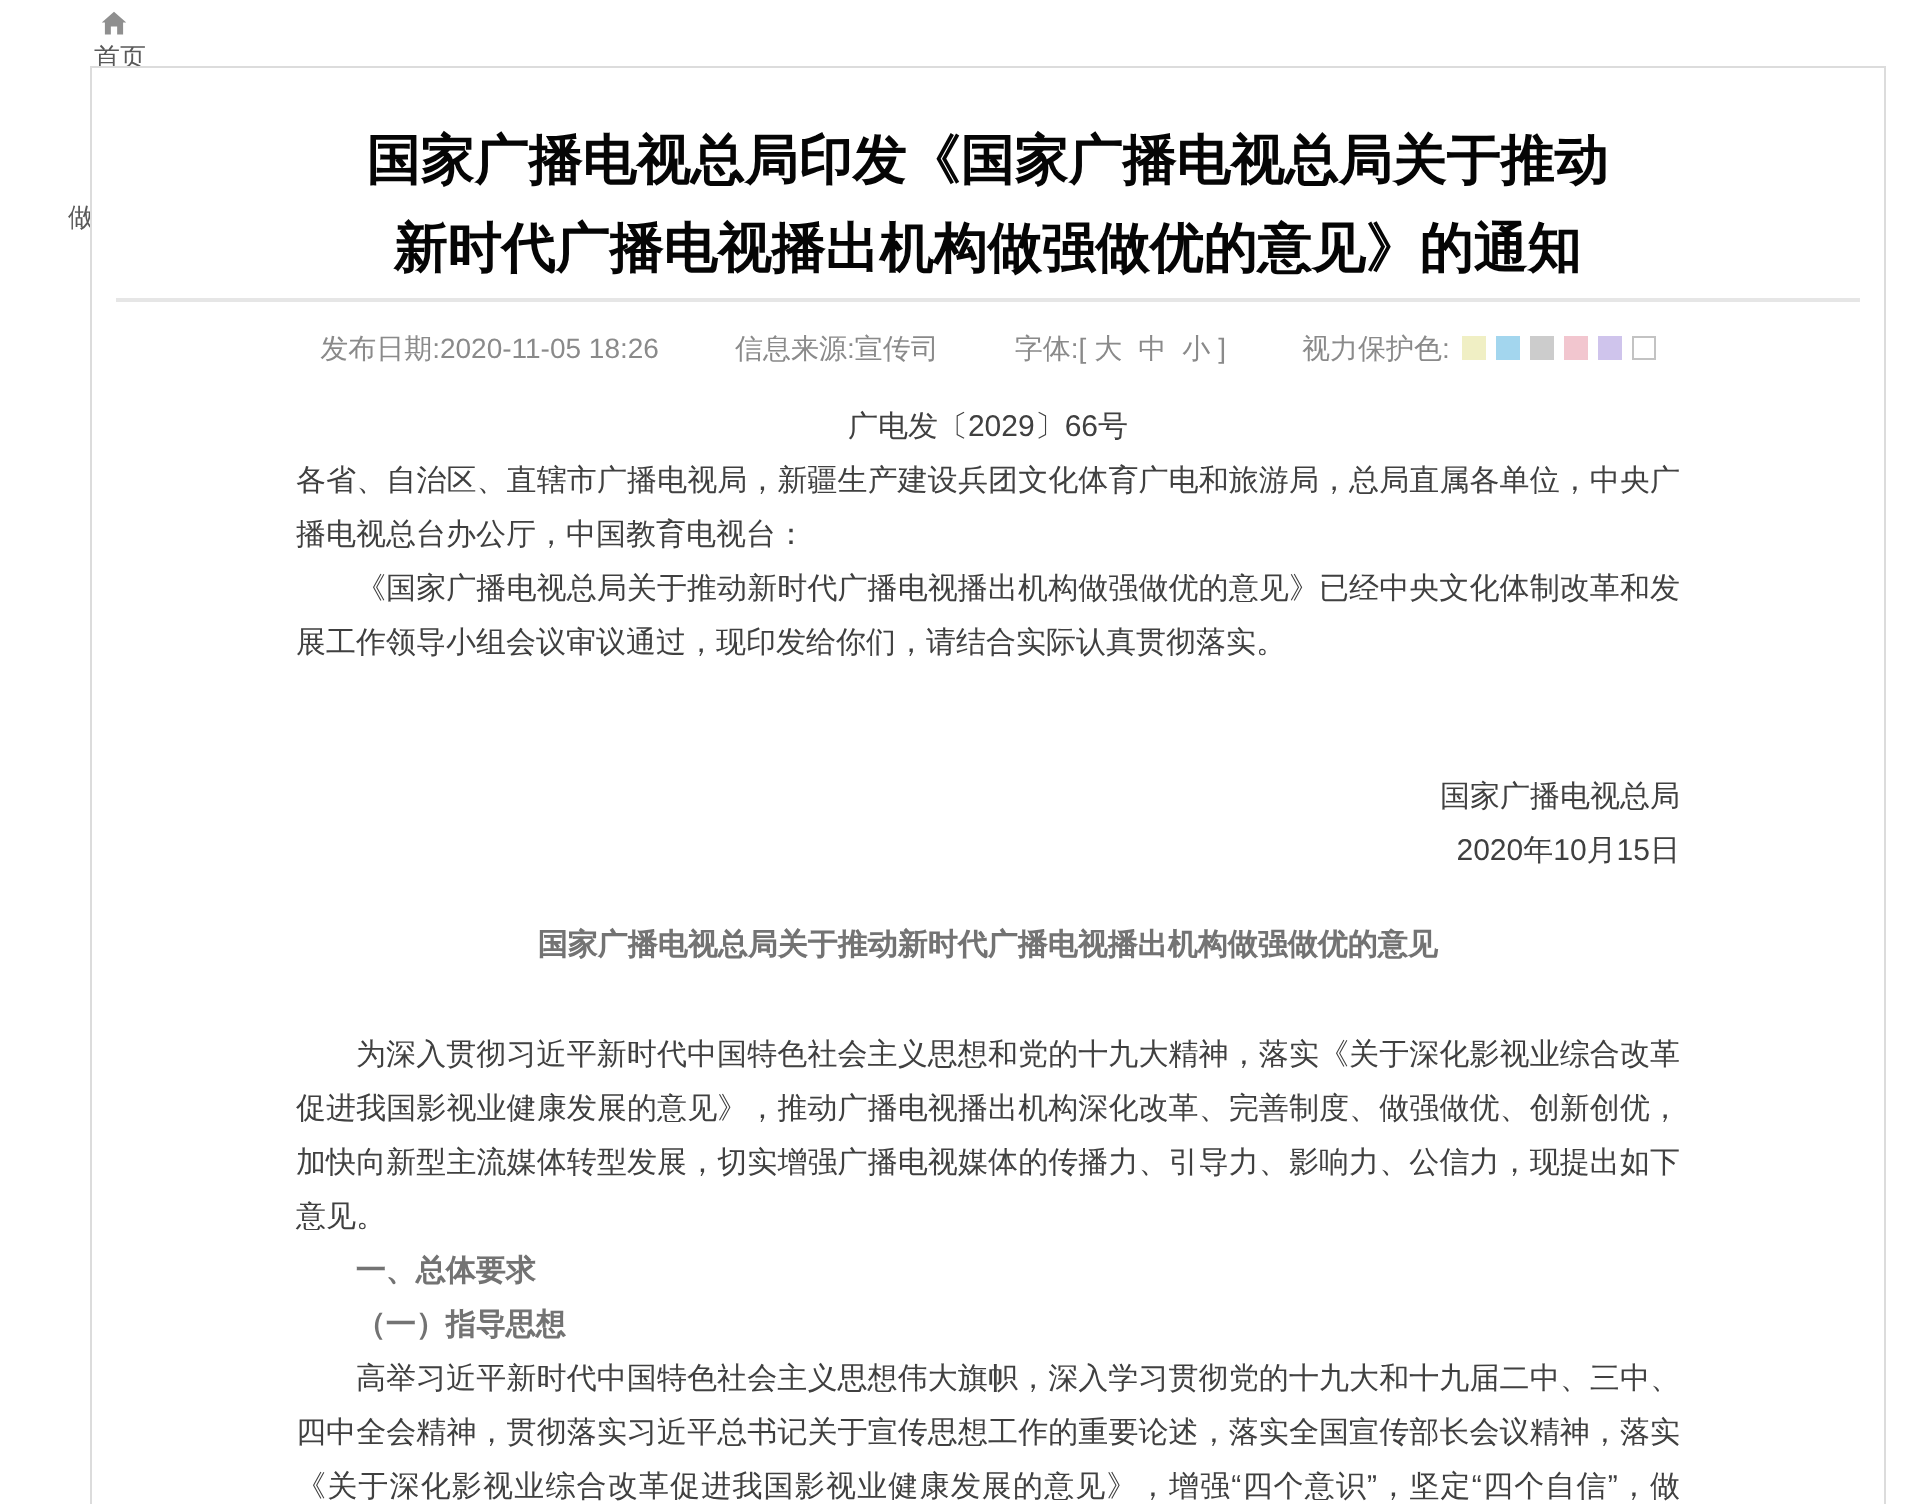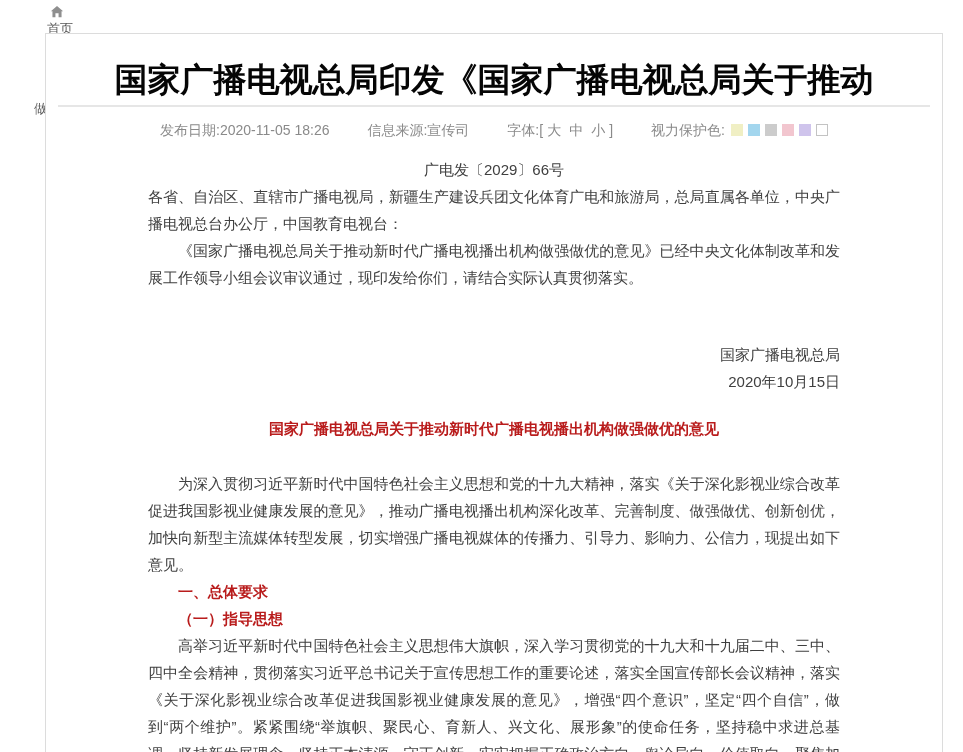--- a/index.html
+++ b/index.html
@@ -17,21 +17,21 @@
   .breadcrumb a{color:#595959;text-decoration:none;cursor:pointer;}
   .breadcrumb .home-ico{display:inline-flex;align-items:center;margin-right:6px;cursor:pointer;}
   .breadcrumb .sep{margin:0 6px 0 1px;color:#7a7a7a;}
   
   .content-box{
     position:absolute;left:45px;top:33px;width:898px;height:1100px;
     background:#ffffff;border:1px solid #dcdcdc;box-sizing:border-box;
   }
   .title{
     margin:24px 50px 0;text-align:center;
-    font-size:33px;font-weight:bold;color:#050505;line-height:44px;
+    font-size:27px;font-weight:bold;color:#050505;line-height:44px;
   }
   .title .tline{display:block;}
   .divider{height:2px;background:#e6e6e6;margin:3px 12px 0;}
   
   .meta-row{
     display:flex;justify-content:center;align-items:center;
     column-gap:38px;margin-top:13px;
     font-size:14px;color:#8a8a8a;line-height:20px;white-space:nowrap;
   }
   .meta-item{display:inline-flex;align-items:center;}
@@ -41,21 +41,21 @@
   .swatch.bordered{border:1px solid #c3c3c3;box-sizing:border-box;}
   
   .doc{
     padding:0 102px;font-size:15px;color:#404040;line-height:27px;
     text-align:justify;
   }
   .doc p{margin:0;text-indent:2em;}
   .doc .center{text-align:center;text-indent:0;}
   .doc .right{text-align:right;text-indent:0;}
   .doc .noindent{text-indent:0;}
-  .doc .bold{font-weight:bold;color:#b91c1c;}
+  .doc .bold{font-weight:bold;color:#737373;}
   .doc-number{margin-top:16px !important;}
   .signer{margin-top:50px !important;}
   .opinion-title{margin-top:20px !important;}
   .opinion-intro{margin-top:28px !important;}
 </style>
 </head>
 <body>
 
 <div class="breadcrumb">
   <span class="home-ico">
@@ -67,20 +67,21 @@
   <span class="sep">&gt;</span>
   <a>新闻</a>
   <span class="sep">&gt;</span>
   <span>做强做优</span>
 </div>
 
 <div class="content-box">
 
   <h1 class="title">
     <span class="tline">国家广播电视总局印发《国家广播电视总局关于推动</span>
+    <span class="tline">新时代广播电视播出机构做强做优的意见》的通知</span>
   </h1>
 
   <div class="divider"></div>
 
   <div class="meta-row">
     <span class="meta-item">
       <span>发布日期: </span>
       <span>2020-11-05 18:26</span>
     </span>
     <span class="meta-item">

